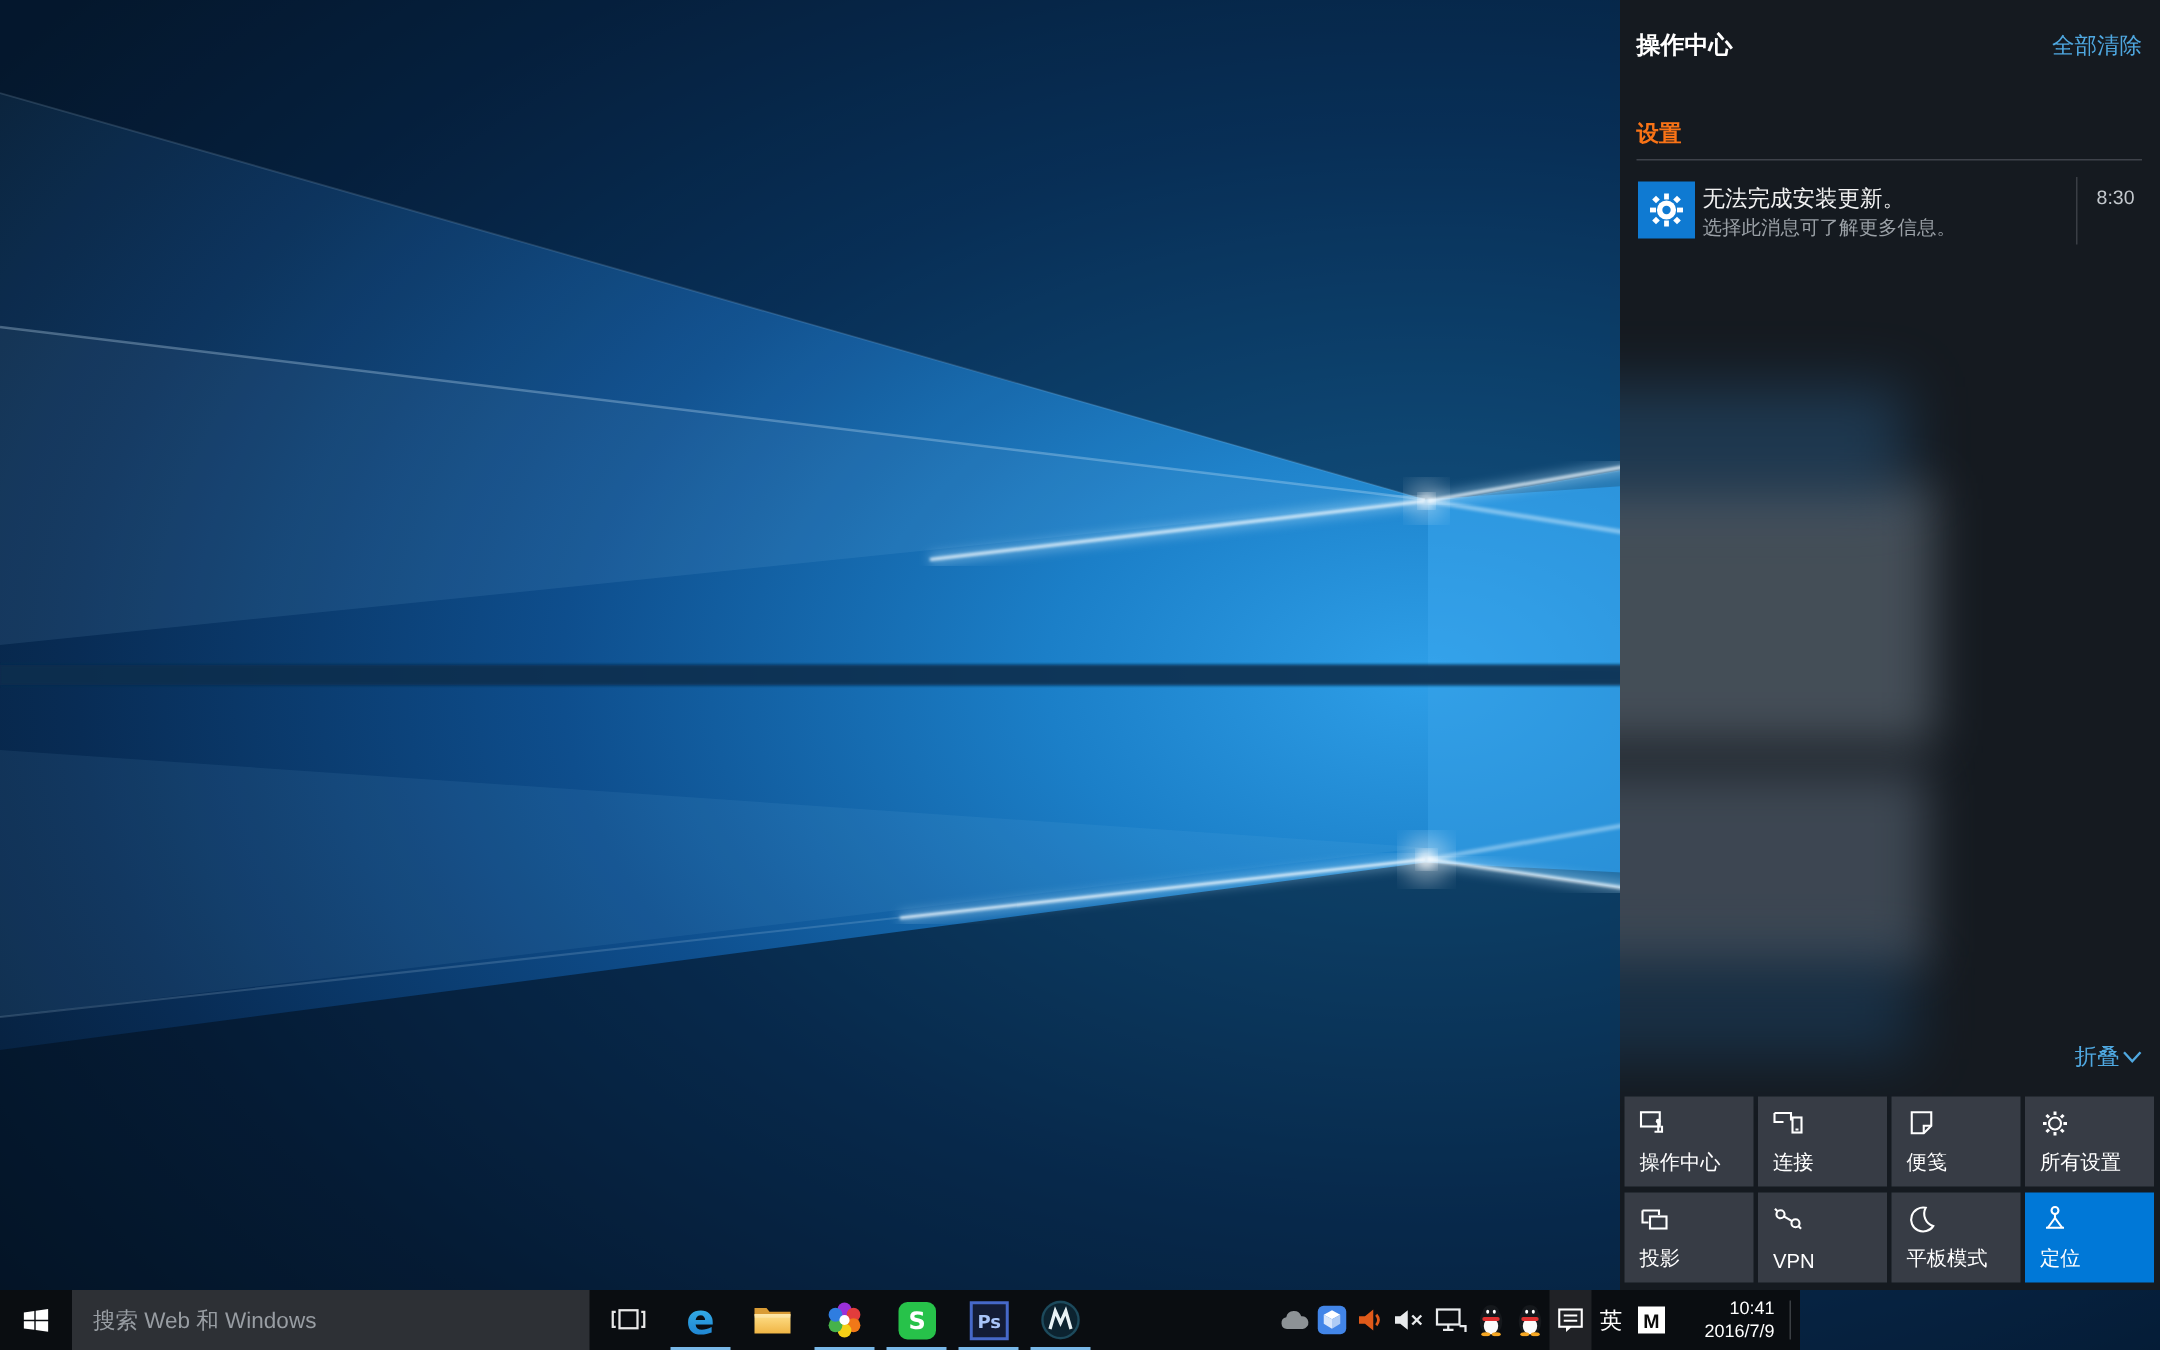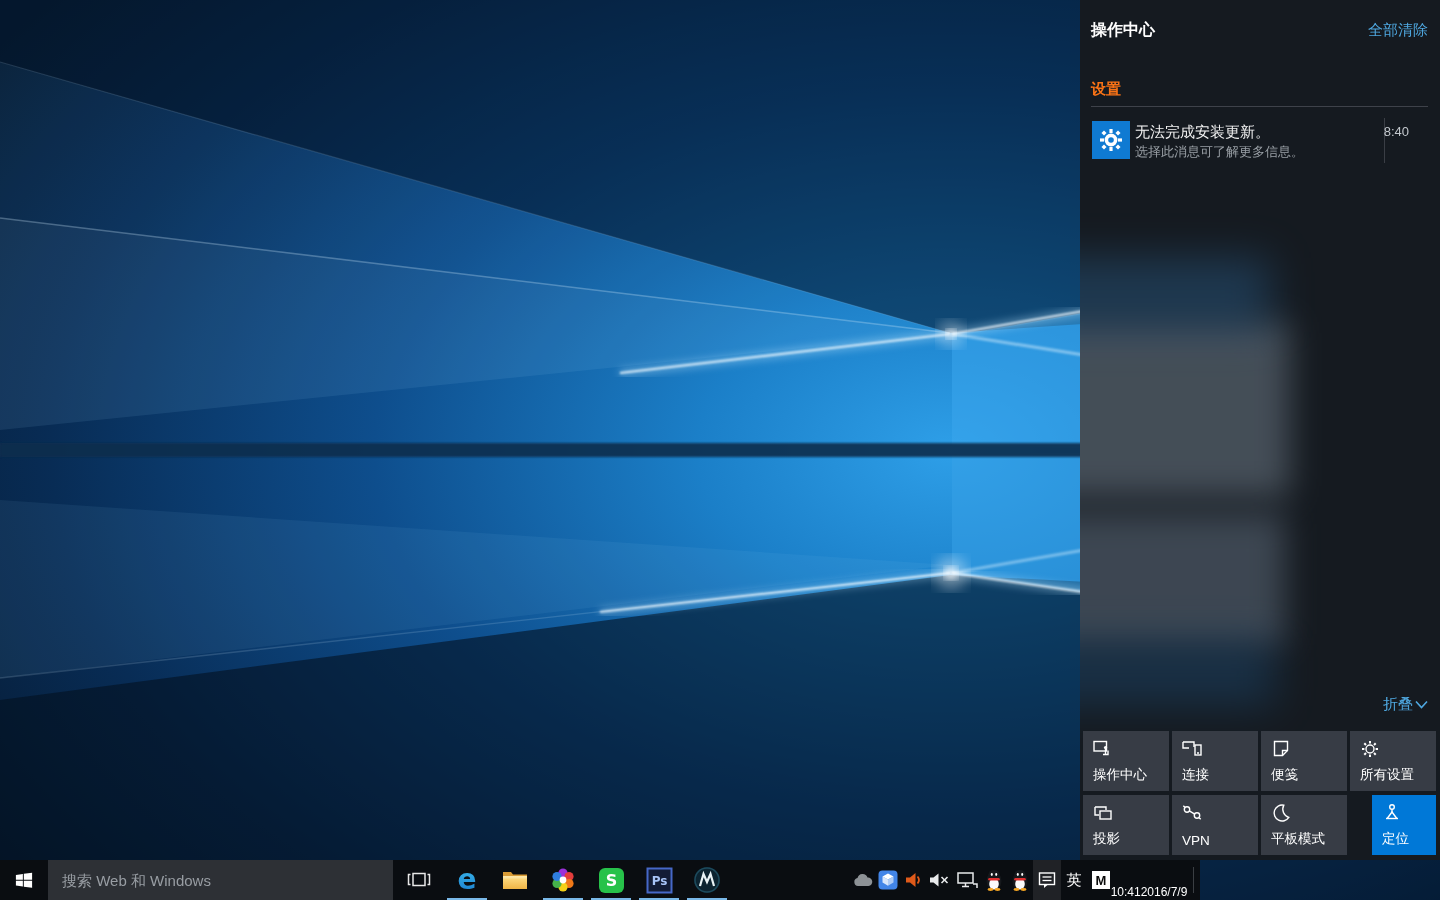--- a/index.html
+++ b/index.html
@@ -21,35 +21,35 @@
   .panel-content { position:absolute; inset:0; z-index:2; }
 
   .ac-header { position:absolute; left:11px; right:12px; top:20px;
     display:flex; justify-content:space-between; align-items:center; }
   .ac-title { font-size:16px; font-weight:bold; color:#ffffff; }
   .ac-clear { font-size:15px; color:#4fa8e0; cursor:pointer;margin-left:16px; }
 
   .ac-section { position:absolute; left:11px; top:80px; font-size:15px; font-weight:bold; color:#f97316; }
   .ac-divider { position:absolute; left:11px; right:12px; top:106px; height:1px; background:#3e424a; }
 
-  .ac-notif { position:absolute; left:0; right:18px; top:113px; height:54px; cursor:pointer; }
+  .ac-notif { position:absolute; left:0; right:4px; top:113px; height:54px; cursor:pointer; }
   .ac-notif-icon { position:absolute; left:12px; top:8px; width:38px; height:38px; background:#0f7ad2;
     display:flex; align-items:center; justify-content:center; }
   .ac-notif-title { position:absolute; left:55px; top:10px; font-size:15px; color:#f2f2f2; white-space:nowrap; }
   .ac-notif-body  { position:absolute; left:55px; top:30px; font-size:13px; color:#9aa0a6; white-space:nowrap; }
   .ac-notif-vdiv  { position:absolute; left:304px; top:5px; height:45px; width:1px; background:#3a3e45; }
   .ac-notif-time  { position:absolute; right:13px; top:11px; font-size:13px; color:#c3c8cd; }
 
   .ac-collapse { position:absolute; right:12px; top:695px; display:flex; align-items:center; gap:2px;
     color:#4fa8e0; font-size:15px; cursor:pointer; }
 
   .tiles { position:absolute; left:3px; top:731px; width:354px;
     display:grid; grid-template-columns:repeat(4,86px); grid-auto-rows:60px; gap:4px 3px; }
   .tile { position:relative; background:#373c45; cursor:pointer; }
-  .tile.active { background:#0078d7;margin-left:22px; }
+  .tile.active { background:#0078d7; }
   .tile .t-icon { position:absolute; left:9px; top:7px; }
   .tile .t-label { position:absolute; left:10px; bottom:7px; font-size:13.5px; color:#fff; white-space:nowrap; }
 
   
   .taskbar { position:absolute; left:0; top:860px; width:1200px; height:40px;
     background:#0a0d11; z-index:10; display:flex; align-items:stretch; }
   .tb-btn { position:relative; display:flex; align-items:center; justify-content:center; cursor:pointer; }
   .start { width:48px; }
   .search { width:345px; background:#2d3035; display:flex; align-items:center; }
   .search input { width:100%; height:100%; background:transparent; border:none; outline:none;
@@ -59,21 +59,21 @@
   .app { width:48px; }
   .app.running::after { content:""; position:absolute; left:4px; right:4px; bottom:0; height:2px; background:#79b8e8; }
 
   .tray { position:absolute; right:0; top:0; height:40px; display:flex; align-items:center; }
   .tray-ic { position:relative; height:40px; display:flex; align-items:center; justify-content:center; cursor:pointer; }
   .tray-ic.open-bg { background:rgba(255,255,255,.09); }
   .ime { width:26px; color:#fff; font-size:15px; }
   .mbadge { width:28px; }
   .mbadge .mb { width:18px; height:18px; background:#fff; color:#0a0a0a; font-weight:bold;
     font-size:13px; display:flex; align-items:center; justify-content:center; }
-  .clock { width:76px; height:40px; display:flex; align-items:flex-end;
+  .clock { width:76px; height:40px; display:flex; flex-direction:column; align-items:flex-end;
     justify-content:center; padding-right:8px; color:#fff; font-size:12px; line-height:15px; cursor:pointer; }
   .tb-divider { width:1px; height:26px; background:#3a3e43; margin-left:2px; }
   .show-desktop { width:6px; height:40px; }
 </style>
 </head>
 <body>
 
 <div class="screen">
 
   <div class="wallpaper">
@@ -164,21 +164,21 @@
               <rect x="4.2" y="18.2" width="3.6" height="3.6" transform="rotate(45 6 20)"></rect>
               <rect x="18.2" y="18.2" width="3.6" height="3.6" transform="rotate(45 20 20)"></rect>
               <circle cx="13" cy="13" r="6.4"></circle>
             </g>
             <circle cx="13" cy="13" r="2.8" fill="#0f7ad2"></circle>
           </svg>
         </div>
         <div class="ac-notif-title">无法完成安装更新。</div>
         <div class="ac-notif-body">选择此消息可了解更多信息。</div>
         <div class="ac-notif-vdiv"></div>
-        <div class="ac-notif-time">8:40</div>
+        <div class="ac-notif-time">8:30</div>
       </div>
 
       <div class="ac-collapse">
         <span>折叠</span>
         <svg width="13" height="9" viewBox="0 0 13 9">
           <polyline points="1,1.5 6.5,7.5 12,1.5" fill="none" stroke="#4fa8e0" stroke-width="1.6"></polyline>
         </svg>
       </div>
 
       <div class="tiles">

